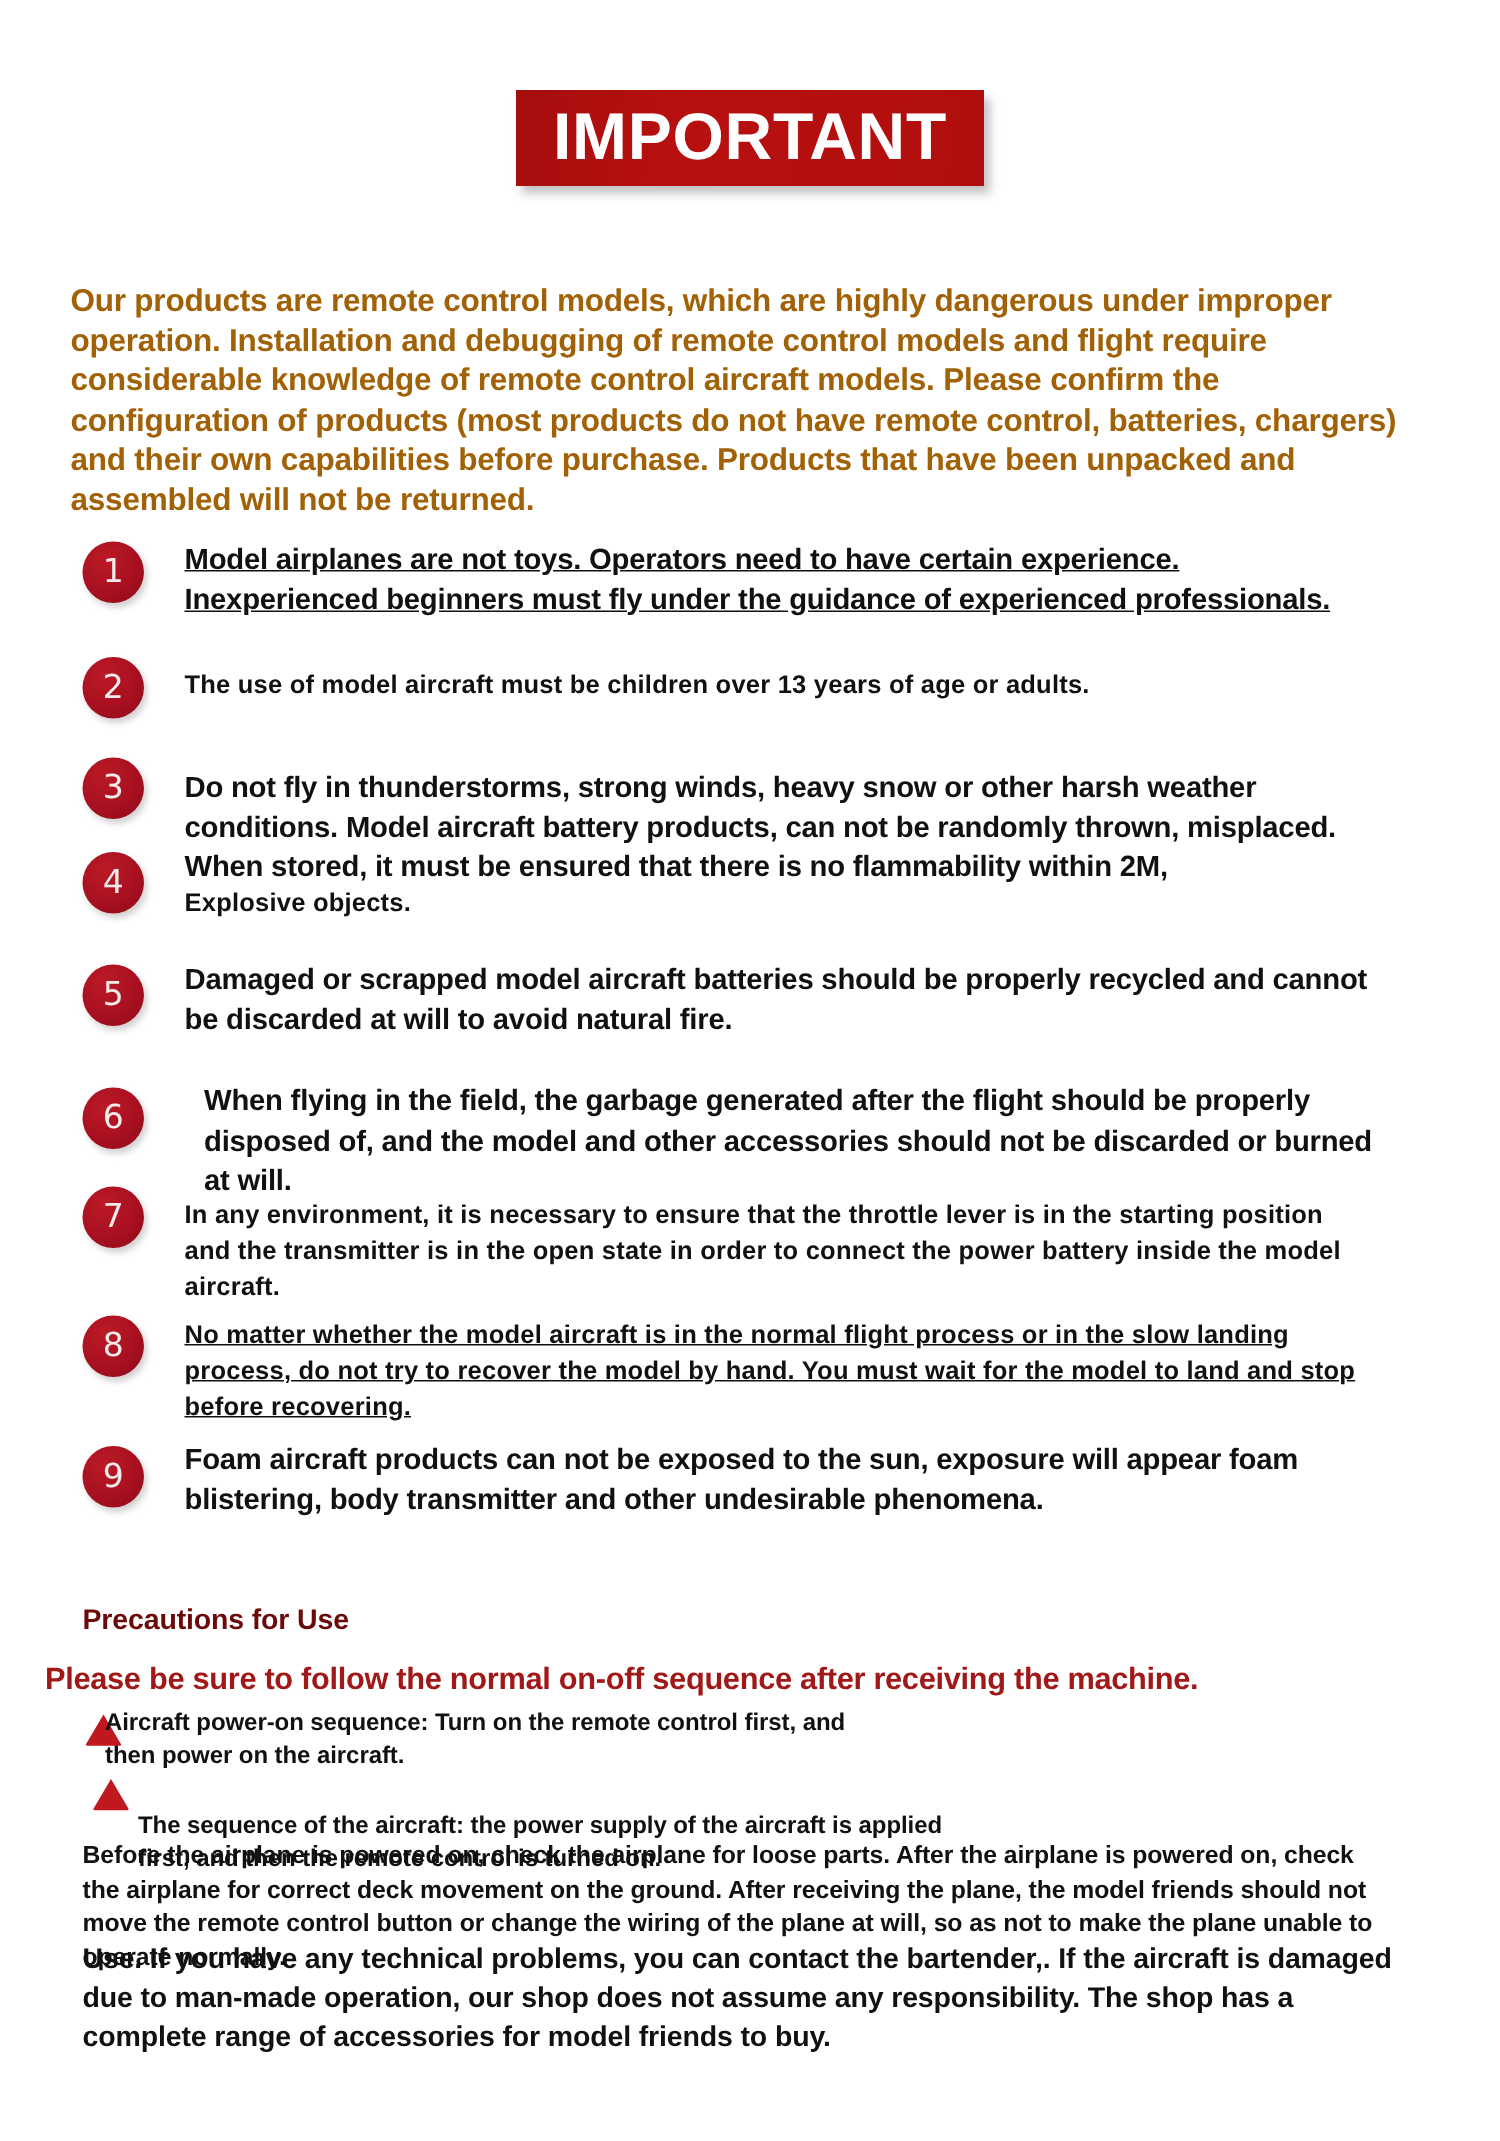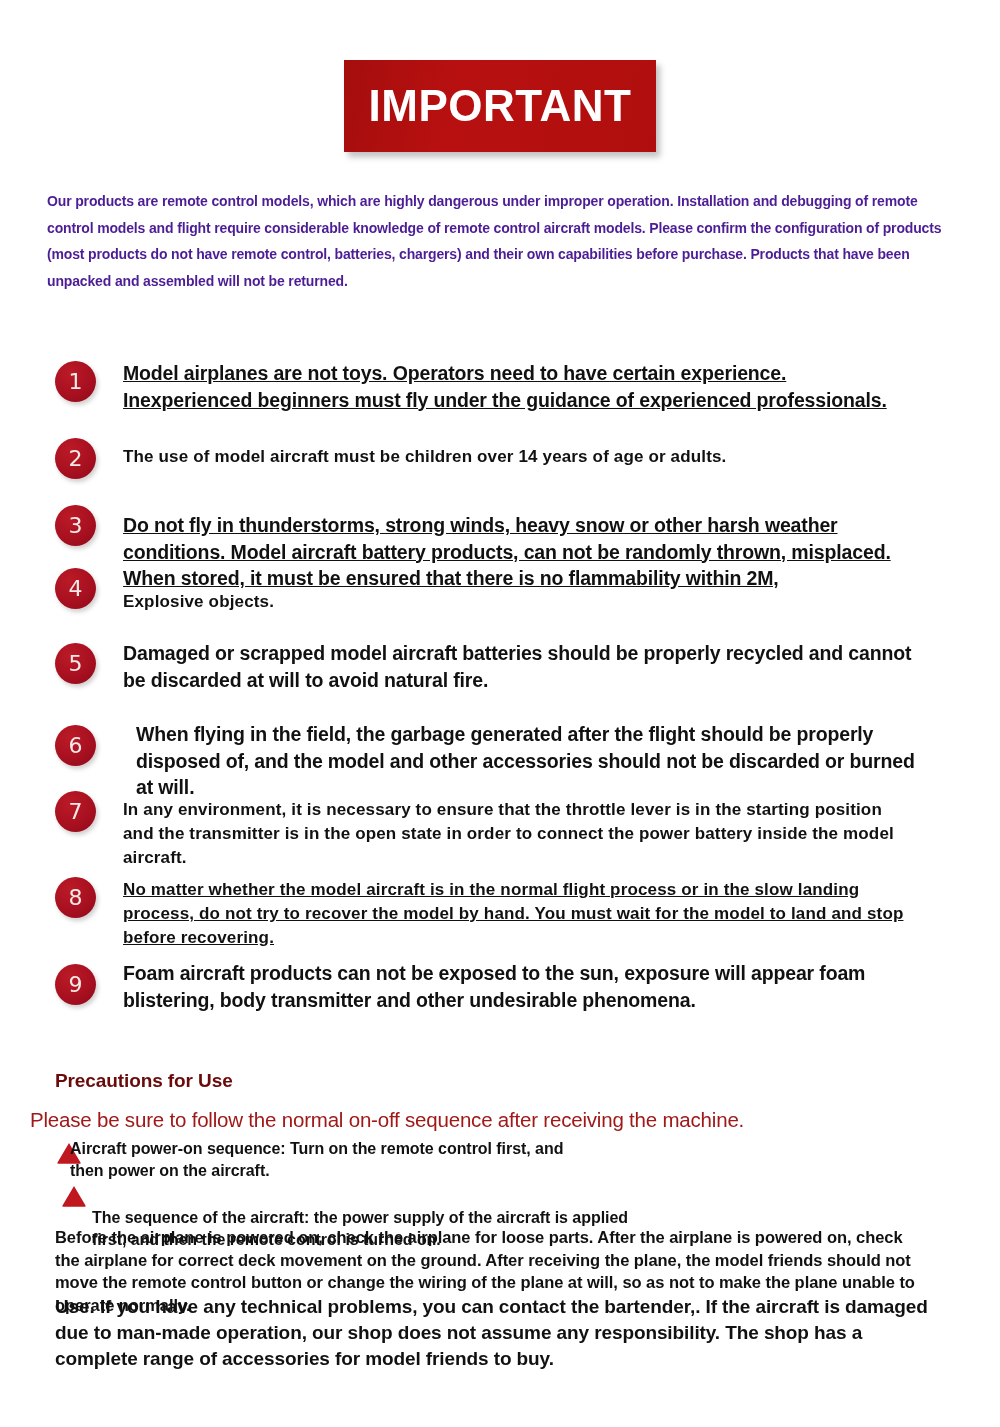--- a/index.html
+++ b/index.html
@@ -15,21 +15,21 @@
     color: #1a1a1a;
     overflow: hidden;
   }
 
   
   .banner-wrap {
     position: absolute;
     left: 344px;
     top: 60px;
     width: 312px;
-    height: 92px;
+    height: 64px;
   }
   .banner {
     width: 100%;
     height: 100%;
     background: linear-gradient(100deg, #a50d0d 0%, #b81010 35%, #b00e0e 100%);
     box-shadow: 4px 5px 6px rgba(120,120,120,0.45);
     display: flex;
     align-items: center;
     justify-content: center;
     box-sizing: border-box;
@@ -42,25 +42,25 @@
     font-family: "Liberation Sans", "DejaVu Sans", sans-serif;
     line-height: 1;
   }
 
   
   .intro {
     position: absolute;
     left: 47px;
     top: 188px;
     width: 900px;
-    font-size: 14px;
+    font-size: 21px;
     font-weight: bold;
     line-height: 26.5px;
     letter-spacing: -0.15px;
-    color: #4c1d95;
+    color: #a16207;
   }
 
   
   .list-area {
     position: absolute;
     left: 0;
     top: 0;
     width: 1000px;
     height: 1050px;
   }
@@ -107,21 +107,21 @@
     font-size: 19px;
     font-weight: bold;
     color: #6b0a0a;
     letter-spacing: -0.1px;
   }
   .sequence-heading {
     position: absolute;
     left: 30px;
     top: 1108px;
     font-size: 20.5px;
-    font-weight: normal;
+    font-weight: bold;
     color: #a01818;
     letter-spacing: -0.2px;
   }
 
   .tri-row {
     position: absolute;
   }
   .tri-shape {
     position: absolute;
     width: 26px;
@@ -166,26 +166,26 @@
 
 <div class="list-area">
 
   <div class="list-item">
     <div class="badge" style="left:55px; top:361px;">1</div>
     <div class="item-text size-lg" style="left:123px; top:360px; width:790px;text-decoration:underline;">Model airplanes are not toys. Operators need to have certain experience. Inexperienced beginners must fly under the guidance of experienced professionals.</div>
   </div>
 
   <div class="list-item">
     <div class="badge" style="left:55px; top:438px;">2</div>
-    <div class="item-text size-sm" style="left:123px; top:445px; width:790px;">The use of model aircraft must be children over 14 years of age or adults.</div>
+    <div class="item-text size-sm" style="left:123px; top:445px; width:790px;">The use of model aircraft must be children over 13 years of age or adults.</div>
   </div>
 
   <div class="list-item">
     <div class="badge" style="left:55px; top:505px;">3</div>
-    <div class="item-text size-lg" style="left:123px; top:512px; width:800px;text-decoration:underline;">Do not fly in thunderstorms, strong winds, heavy snow or other harsh weather conditions. Model aircraft battery products, can not be randomly thrown, misplaced. When stored, it must be ensured that there is no flammability within 2M,</div>
+    <div class="item-text size-lg" style="left:123px; top:512px; width:800px;">Do not fly in thunderstorms, strong winds, heavy snow or other harsh weather conditions. Model aircraft battery products, can not be randomly thrown, misplaced. When stored, it must be ensured that there is no flammability within 2M,</div>
   </div>
 
   <div class="list-item">
     <div class="badge" style="left:55px; top:568px;">4</div>
     <div class="item-text size-sm" style="left:123px; top:590px; width:790px;">Explosive objects.</div>
   </div>
 
   <div class="list-item">
     <div class="badge" style="left:55px; top:643px;">5</div>
     <div class="item-text size-lg" style="left:123px; top:640px; width:790px;">Damaged or scrapped model aircraft batteries should be properly recycled and cannot be discarded at will to avoid natural fire.</div>

